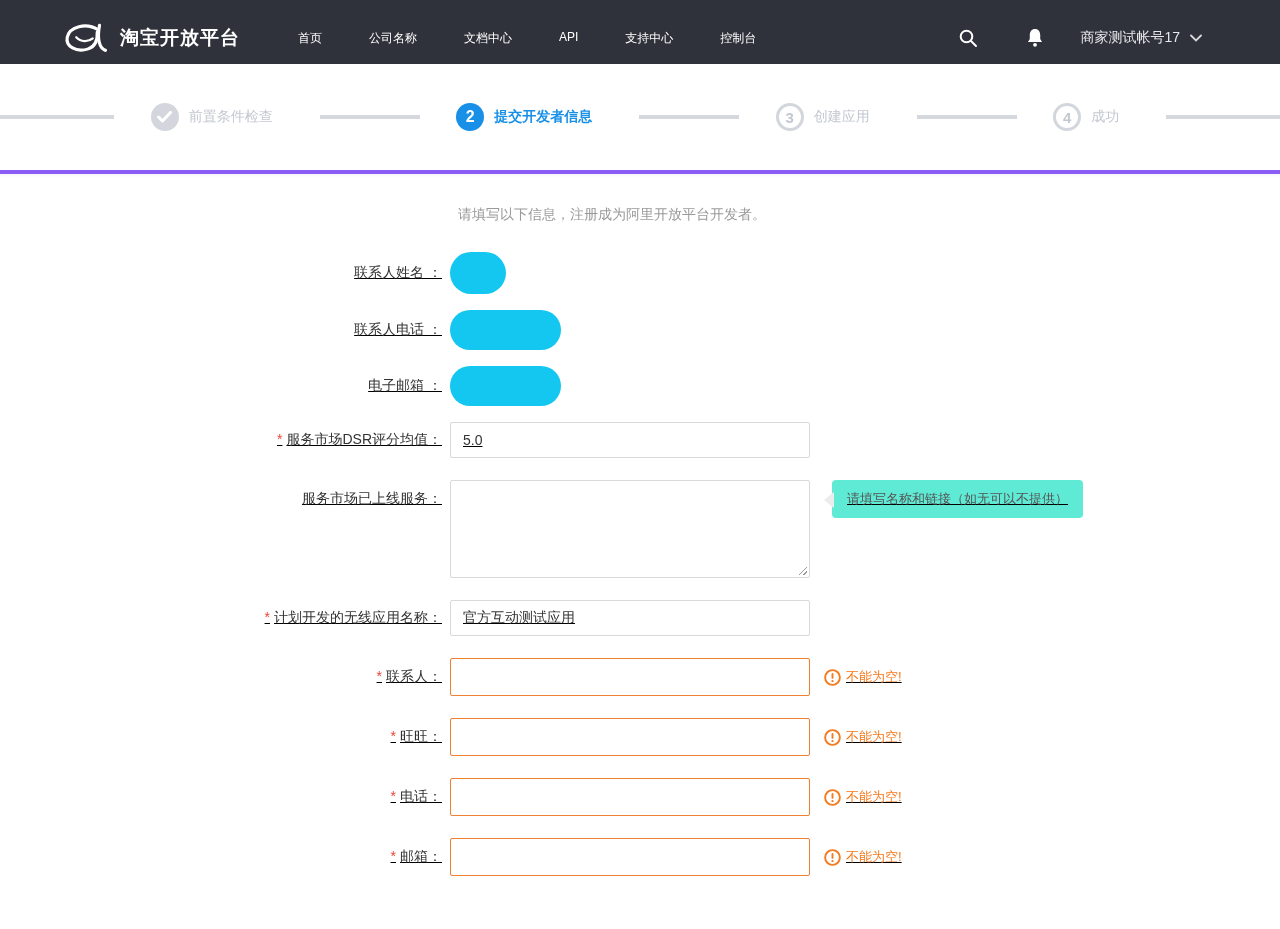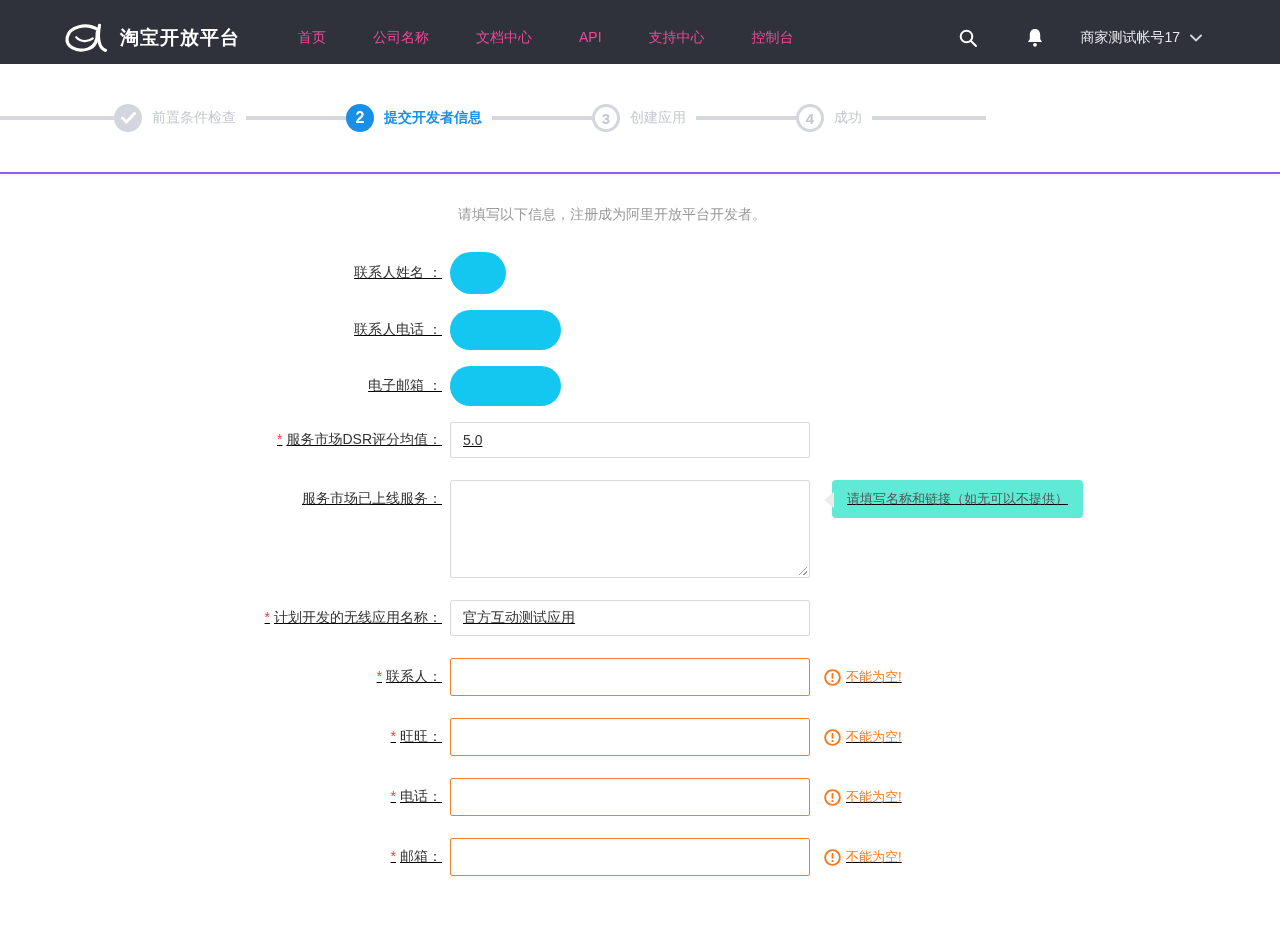--- a/index.html
+++ b/index.html
@@ -6,31 +6,31 @@
   html,body { width:1280px; height:929px; overflow:hidden; background:#fff;
     font-family:"Liberation Sans","DejaVu Sans",sans-serif; }
 
   
   .navbar { height:64px; background:#2f323b; display:flex; align-items:center;
     padding:12px 78px 0 62px; color:#eceded; }
   .brand { display:flex; align-items:center; gap:10px; }
   .brand svg { display:block; }
   .brand-name { font-size:19px; font-weight:bold; color:#fff; letter-spacing:1px; }
   .nav-links { display:flex; margin-left:58px; }
-  .nav-link { font-size:14px; color:#ec4899; margin-right:47px; cursor:pointer; white-space:nowrap; }
+  .nav-link { font-size:12px; color:#ffffff; margin-right:47px; cursor:pointer; white-space:nowrap; }
   .nav-right { margin-left:auto; display:flex; align-items:center;gap:20px; }
   .icon-btn { display:flex; align-items:center; justify-content:center; cursor:pointer; }
   .icon-search { margin-right:28px; }
   .icon-bell { margin-right:16px; }
   .account { font-size:14px; color:#e8e9ec; cursor:pointer; display:flex; align-items:center; }
   .account svg { margin-left:10px; }
 
   
-  .steps-wrap { height:110px; display:flex; align-items:center; justify-content:flex-start;
-    border-bottom:2px solid #8b5cf6; box-shadow:0 2px 2px rgba(0,0,0,0.03); }
+  .steps-wrap { height:110px; display:flex; align-items:center; justify-content:space-between;
+    border-bottom:4px solid #8b5cf6; box-shadow:0 2px 2px rgba(0,0,0,0.03); }
   .sline { height:4px; width:100px; background:#d5d8dd; }
   .sline.cap { width:114px; }
   .step { display:flex; align-items:center; }
   .scircle { width:28px; height:28px; border-radius:50%; display:flex; align-items:center;
     justify-content:center; flex:0 0 28px; }
   .step.done .scircle { background:#d3d6dc; }
   .step.active .scircle { background:#1890e8; color:#fff; font-size:16px; font-weight:bold; }
   .step.todo .scircle { background:#fff; border:3px solid #d3d6dc; color:#c3c7cf;
     font-size:15px; font-weight:bold; }
   .slabel { margin:0 10px; font-size:14px; white-space:nowrap; }

